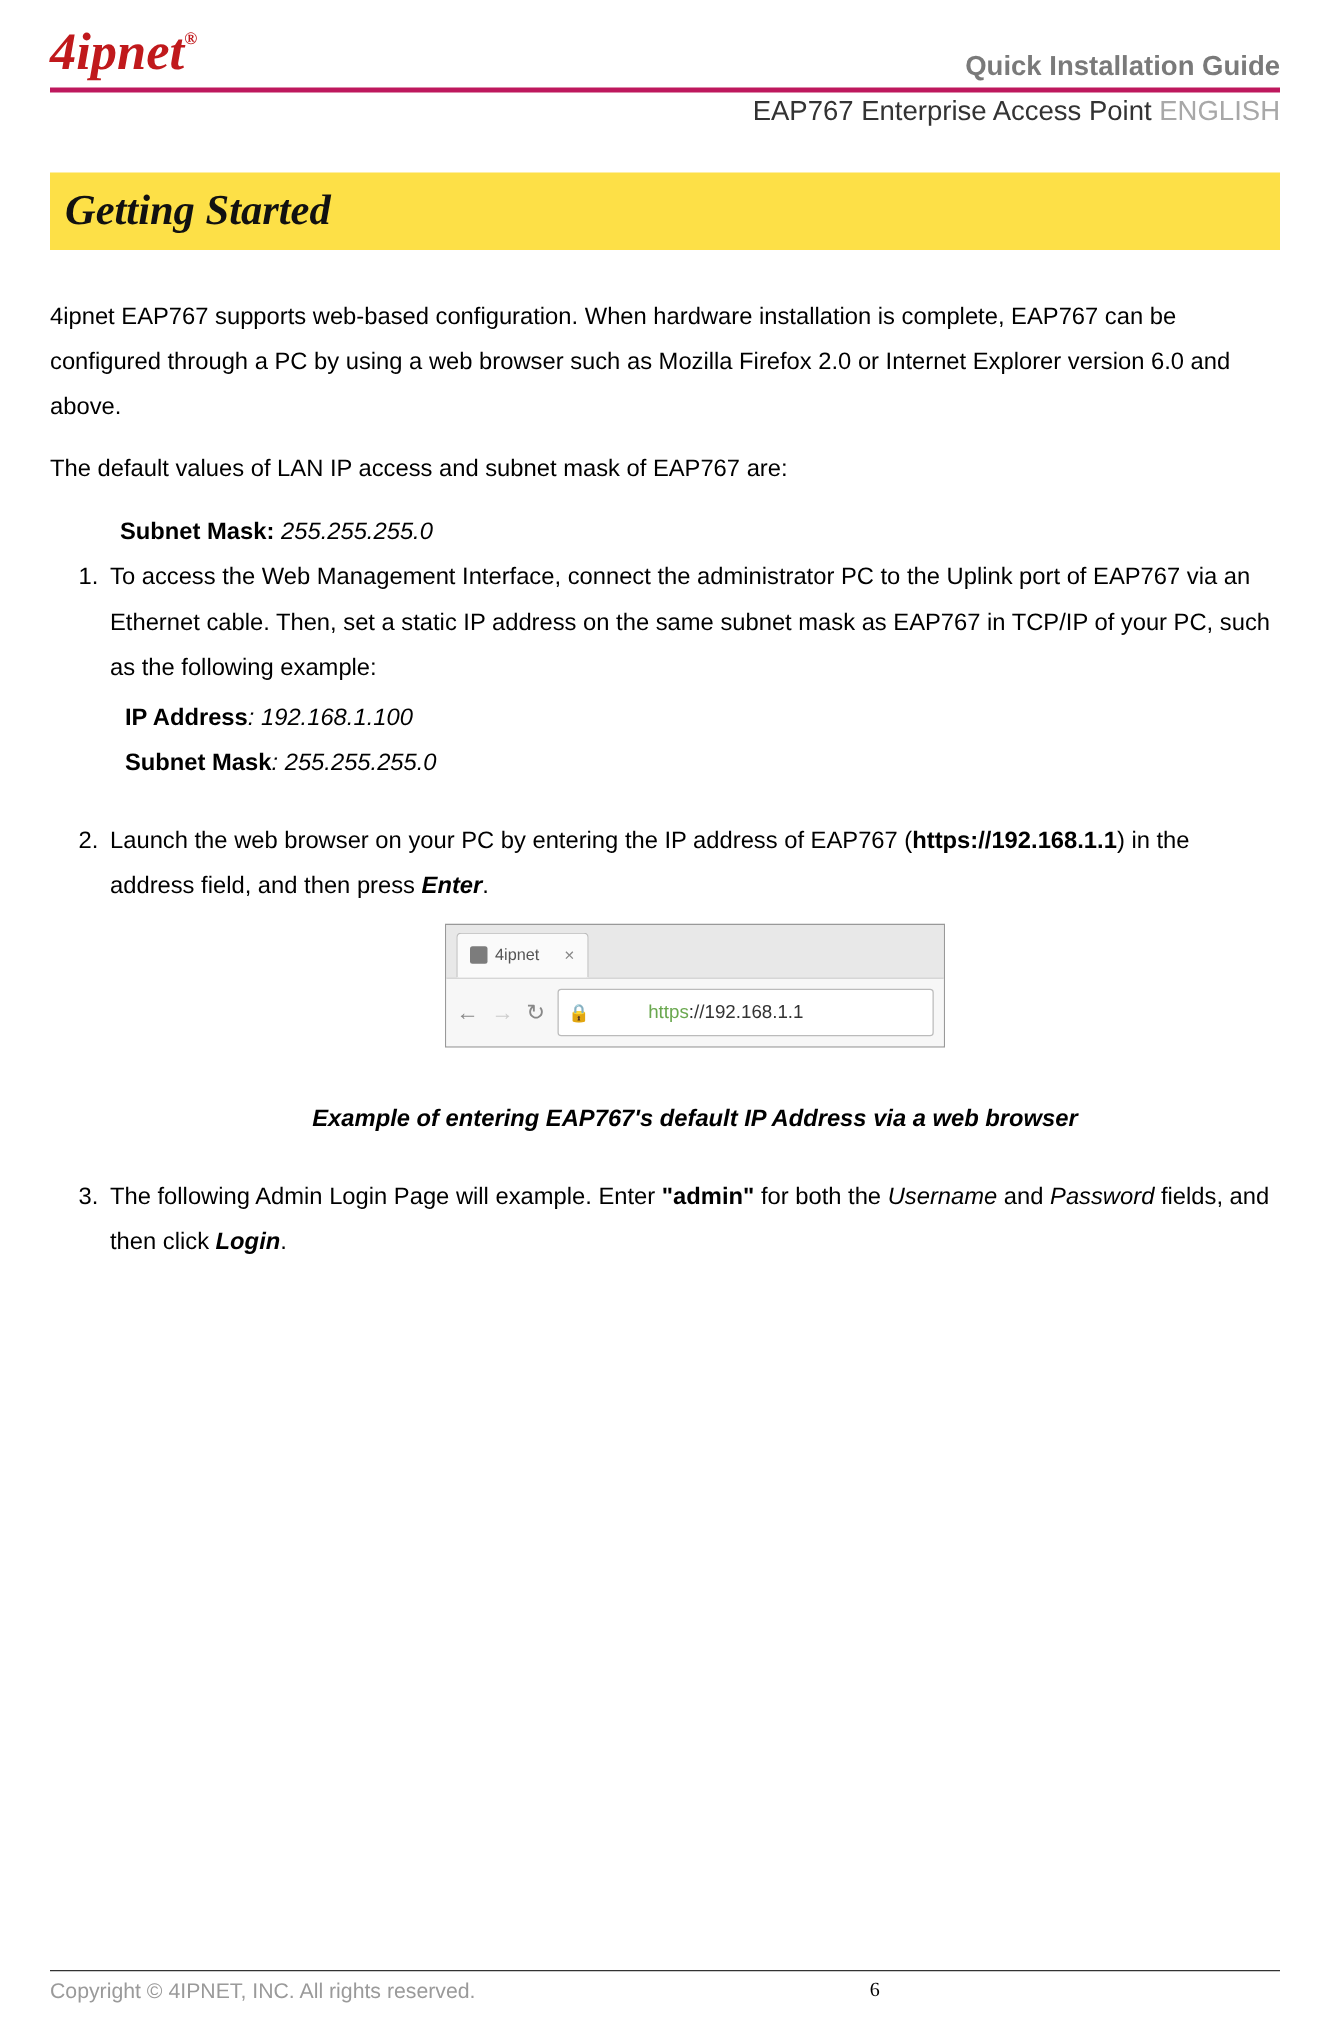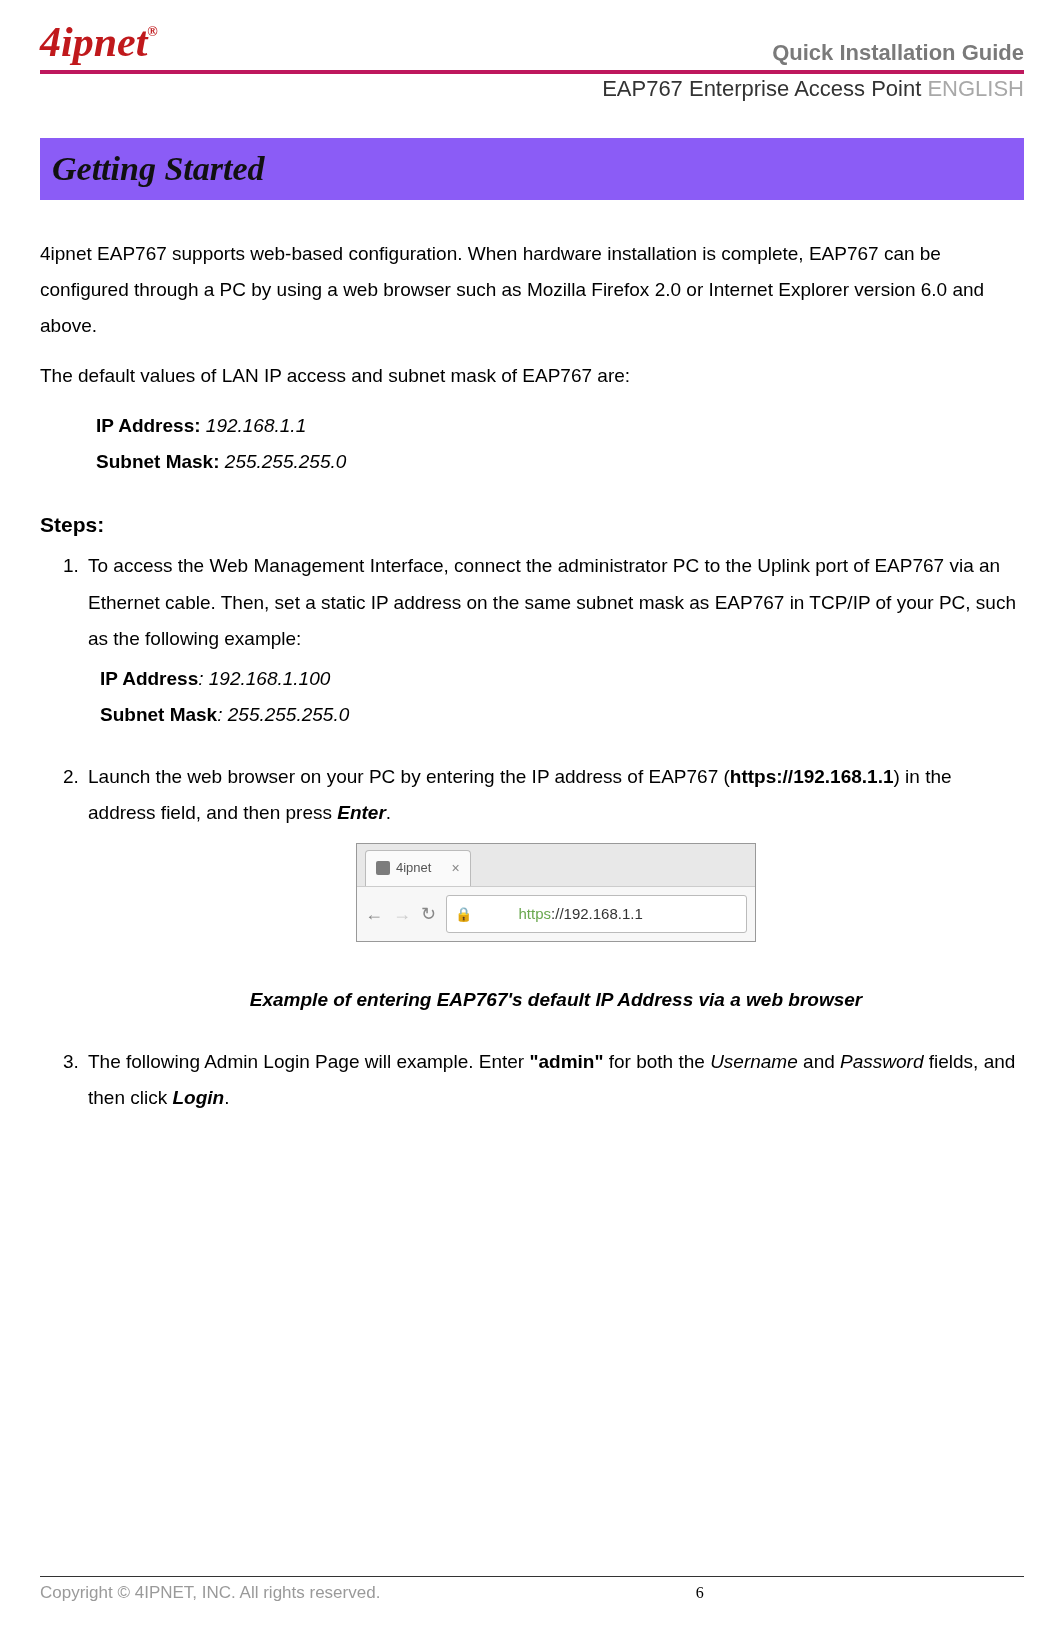--- a/index.html
+++ b/index.html
@@ -49,21 +49,21 @@
     }
     .product-line {
       font-family: 'Segoe UI', Arial, sans-serif;
       font-size: 22px;
       color: #333;
     }
     .product-line .lang {
       color: #a8a8a8;
     }
     .section-banner {
-      background: #8b5cf6;
+      background: #fde047;
       padding: 12px 12px;
       font-family: Georgia, 'Times New Roman', serif;
       font-style: italic;
       font-weight: bold;
       font-size: 34px;
       color: #111;
       margin-bottom: 36px;
     }
     .body {
       font-size: 19px;
@@ -192,28 +192,24 @@
   </div>
 
   <div class="section-banner">Getting Started</div>
 
   <div class="body">
     <p class="para">4ipnet EAP767 supports web-based configuration. When hardware installation is complete, EAP767 can be configured through a PC by using a web browser such as Mozilla Firefox 2.0 or Internet Explorer version 6.0 and above.</p>
 
     <p class="para">The default values of LAN IP access and subnet mask of EAP767 are:</p>
     <div class="indent">
       <div>
-        <span class="bold">IP Address: </span><span class="italic">192.168.1.1</span>
-      </div>
-      <div>
         <span class="bold">Subnet Mask: </span><span class="italic">255.255.255.0</span>
       </div>
     </div>
 
-    <p class="steps-h">Steps:</p>
 
     <ol class="steps">
       <li>
         <span>To access the Web Management Interface, connect the administrator PC to the Uplink port of EAP767 via an Ethernet cable. Then, set a static IP address on the same subnet mask as EAP767 in TCP/IP of your PC, such as the following example:</span>
         <div class="step-indent" style="margin-top:4px;">
           <div>
             <span class="bold">IP Address</span><span class="italic">: 192.168.1.100</span>
           </div>
           <div>
             <span class="bold">Subnet Mask</span><span class="italic">: 255.255.255.0</span>

